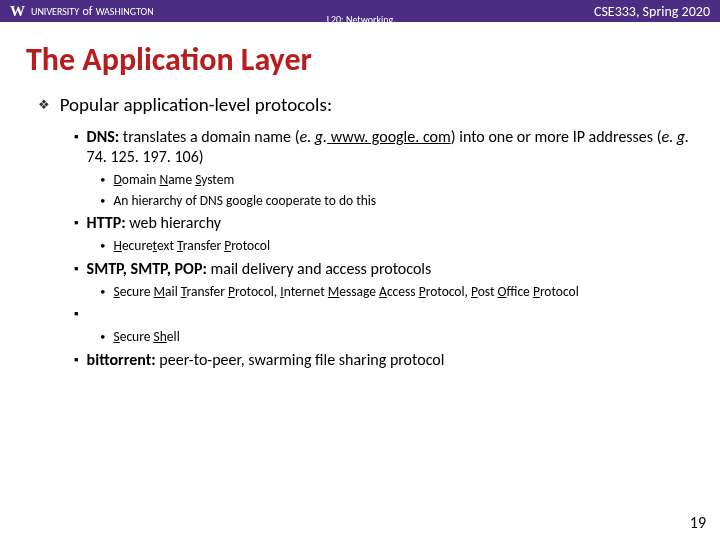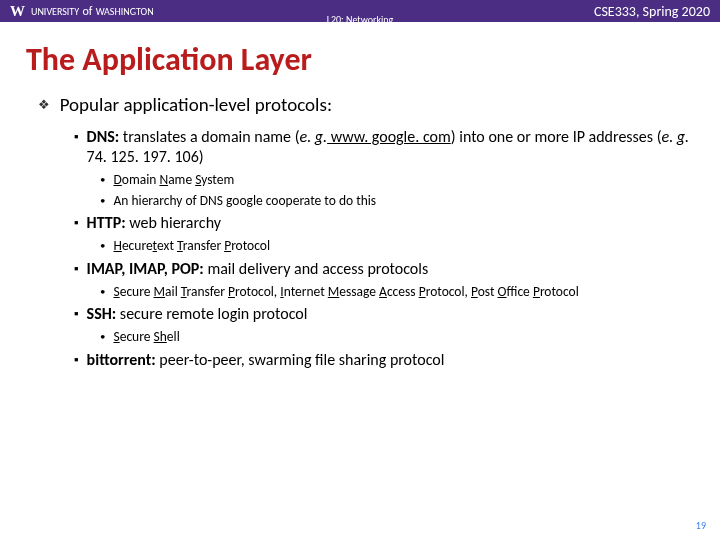--- a/index.html
+++ b/index.html
@@ -15,21 +15,21 @@
   .content { padding: 0 30px 0 38px; }
   .lvl1 { display: flex; align-items: flex-start; gap: 10px; font-size: 19px; margin-bottom: 10px; }
   .lvl1 .bullet { font-size: 13px; line-height: 24px; color: #333; }
   .lvl2 { display: flex; align-items: flex-start; gap: 8px; font-size: 16px; margin: 4px 0 4px 36px; line-height: 1.25; }
   .lvl2 .bullet { font-size: 13px; line-height: 20px; }
   .lvl3 { display: flex; align-items: flex-start; gap: 8px; font-size: 13.5px; margin: 3px 0 3px 62px; line-height: 1.3; }
   .lvl3 .bullet { font-size: 11px; line-height: 17px; }
   .b { font-weight: 700; }
   .u { text-decoration: underline; }
   .i { font-style: italic; text-align: right; }
-  .pagenum { position: absolute; bottom: 8px; right: 14px; font-size: 10px; color: #3b82f6; }
+  .pagenum { position: absolute; bottom: 8px; right: 14px; font-size: 16px; color: #000000; }
 </style>
 </head>
 <body>
 
 <div class="slide">
   <div class="topbar">
     <div class="uw">
       <span class="uw-w">W</span>
       <span>
         <span>UNIVERSITY</span>
@@ -72,31 +72,30 @@
       <span><span class="b">HTTP:</span><span>  web hierarchy</span></span>
     </div>
 
     <div class="lvl3">
       <span class="bullet">•</span>
       <span><span class="u">H</span><span>ecure</span><span class="u">t</span><span>ext </span><span class="u">T</span><span>ransfer </span><span class="u">P</span><span>rotocol</span></span>
     </div>
 
     <div class="lvl2">
       <span class="bullet">▪</span>
-      <span><span class="b">IMAP, IMAP, POP:</span><span>  mail delivery and access protocols</span></span>
+      <span><span class="b">SMTP, SMTP, POP:</span><span>  mail delivery and access protocols</span></span>
     </div>
 
     <div class="lvl3">
       <span class="bullet">•</span>
       <span><span class="u">S</span><span>ecure </span><span class="u">M</span><span>ail </span><span class="u">T</span><span>ransfer </span><span class="u">P</span><span>rotocol, </span><span class="u">I</span><span>nternet </span><span class="u">M</span><span>essage </span><span class="u">A</span><span>ccess </span><span class="u">P</span><span>rotocol, </span><span class="u">P</span><span>ost </span><span class="u">O</span><span>ffice </span><span class="u">P</span><span>rotocol</span></span>
     </div>
 
     <div class="lvl2">
       <span class="bullet">▪</span>
-      <span><span class="b">SSH:</span><span>  secure remote login protocol</span></span>
     </div>
 
     <div class="lvl3">
       <span class="bullet">•</span>
       <span><span class="u">S</span><span>ecure </span><span class="u">Sh</span><span>ell</span></span>
     </div>
 
     <div class="lvl2">
       <span class="bullet">▪</span>
       <span><span class="b">bittorrent:</span><span>  peer-to-peer, swarming file sharing protocol</span></span>

